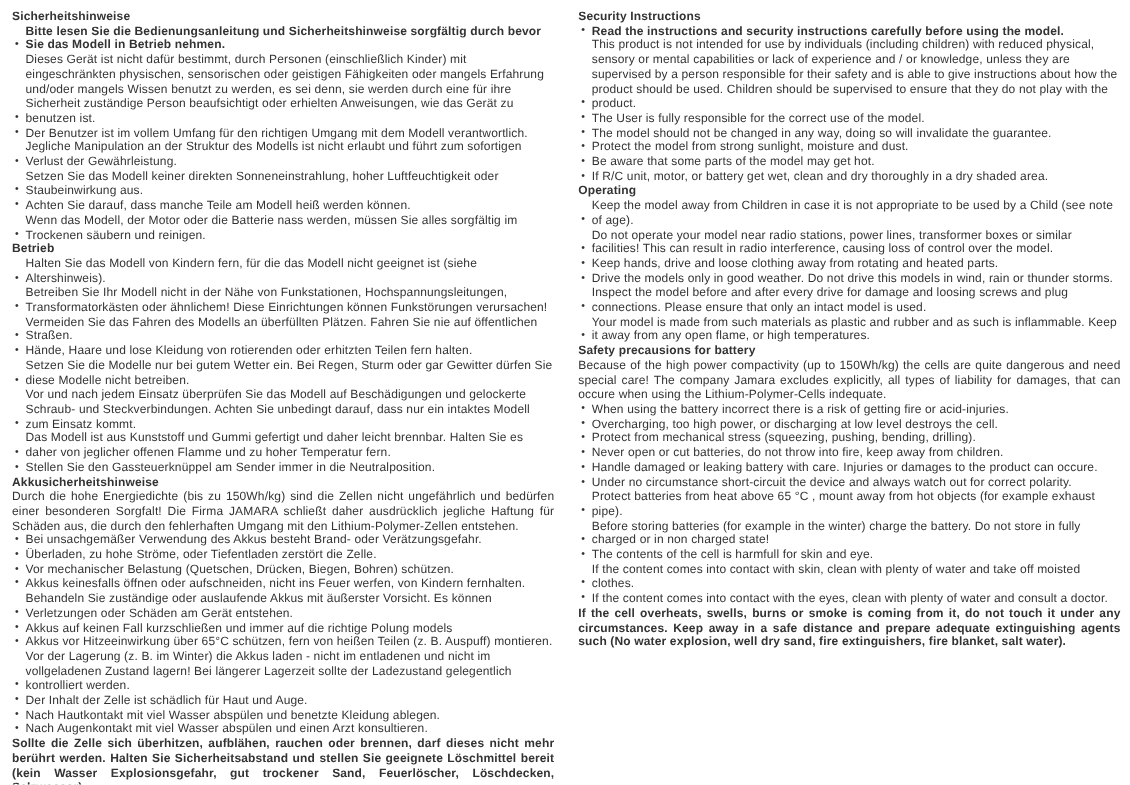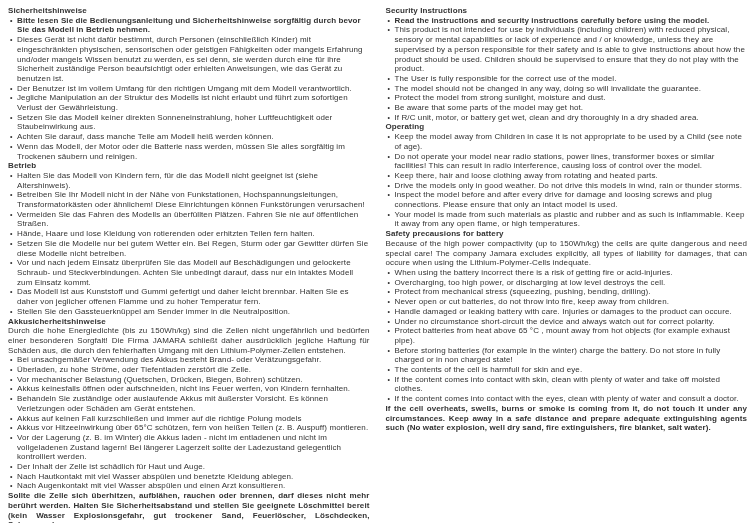--- a/index.html
+++ b/index.html
@@ -23,21 +23,21 @@
   .col {
     flex: 1 1 0;
     min-width: 0;
     font-size: 8px;
     line-height: 9.7px;
     letter-spacing: 0.1px;
   }
   .heading {
     font-weight: bold;
   }
-  .bullet { display: flex; }
+  .bullet { display: flex; align-items: flex-end; }
   .dot {
     flex: none;
     width: 7px;
     margin-left: 2px;
     font-size: 7px;
   }
   .txt { flex: 1 1 auto; min-width: 0; }
   .para { text-align: justify; }
   .bold, .bullet.bold .txt, .para.bold { font-weight: bold; }
 </style>
@@ -190,21 +190,21 @@
       <div class="bullet">
         <span class="dot">•</span>
         <span class="txt">Keep the model away from Children in case it is not appropriate to be used by a Child (see note of age).</span>
       </div>
       <div class="bullet">
         <span class="dot">•</span>
         <span class="txt">Do not operate your model near radio stations, power lines, transformer boxes or similar facilities! This can result in radio interference, causing loss of control over the model.</span>
       </div>
       <div class="bullet">
         <span class="dot">•</span>
-        <span class="txt">Keep there, hair and loose clothing away from rotating and heated parts.</span>
+        <span class="txt">Keep hands, drive and loose clothing away from rotating and heated parts.</span>
       </div>
       <div class="bullet">
         <span class="dot">•</span>
         <span class="txt">Drive the models only in good weather. Do not drive this models in wind, rain or thunder storms.</span>
       </div>
       <div class="bullet">
         <span class="dot">•</span>
         <span class="txt">Inspect the model before and after every drive for damage and loosing screws and plug connections. Please ensure that only an intact model is used.</span>
       </div>
       <div class="bullet">

